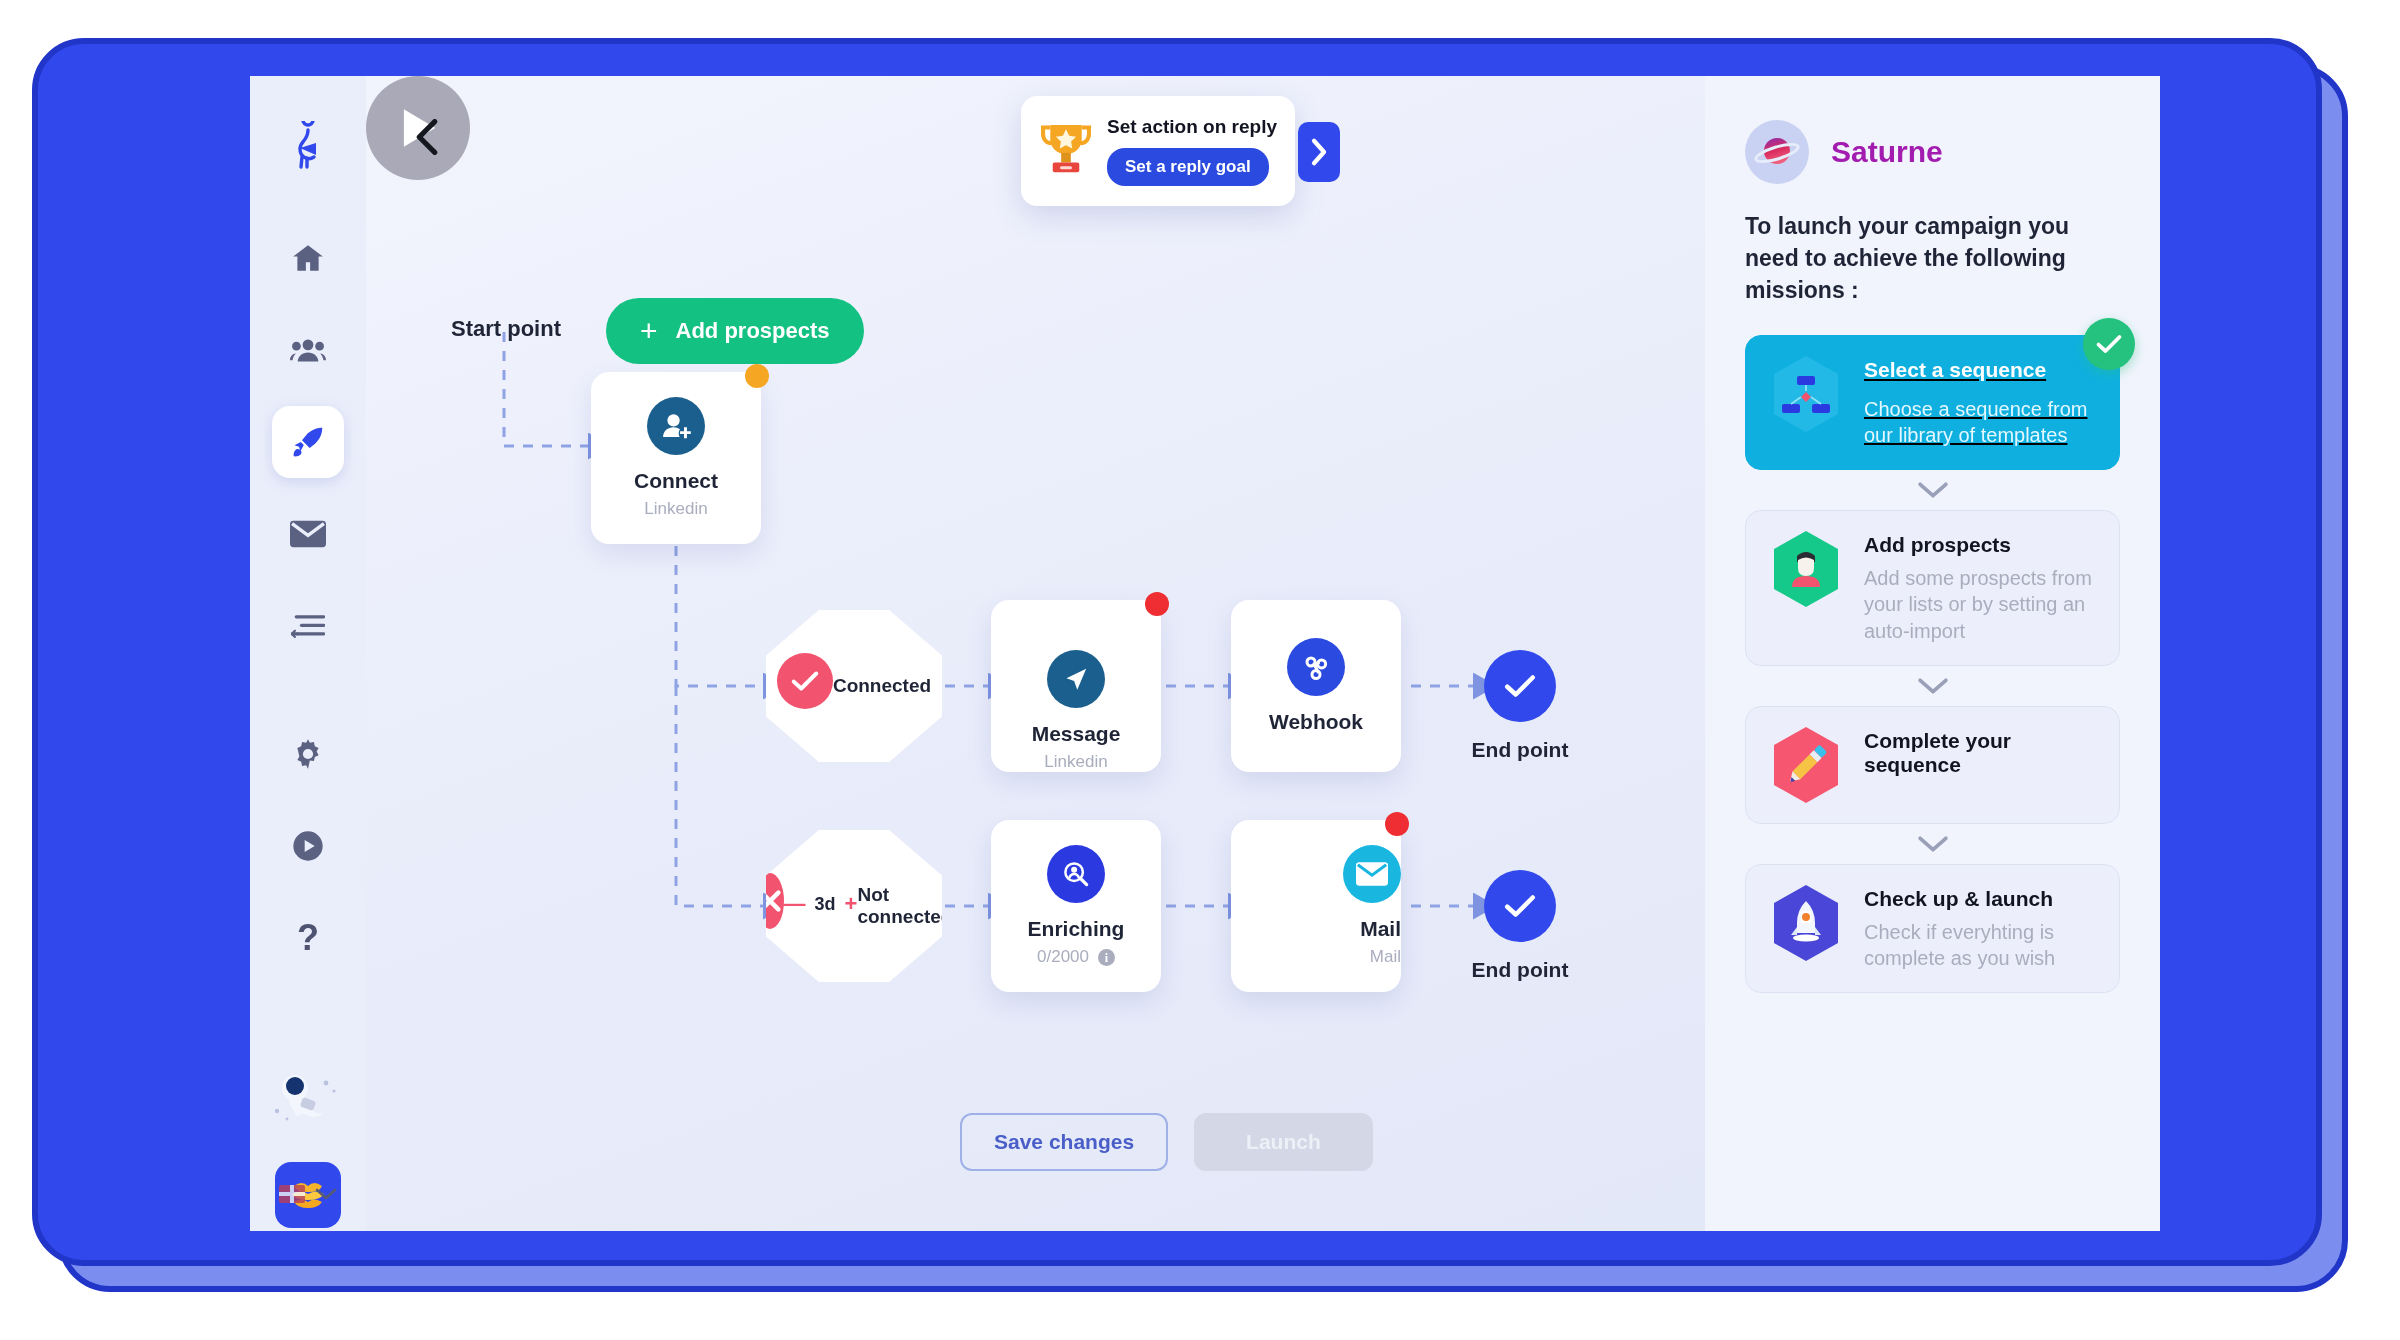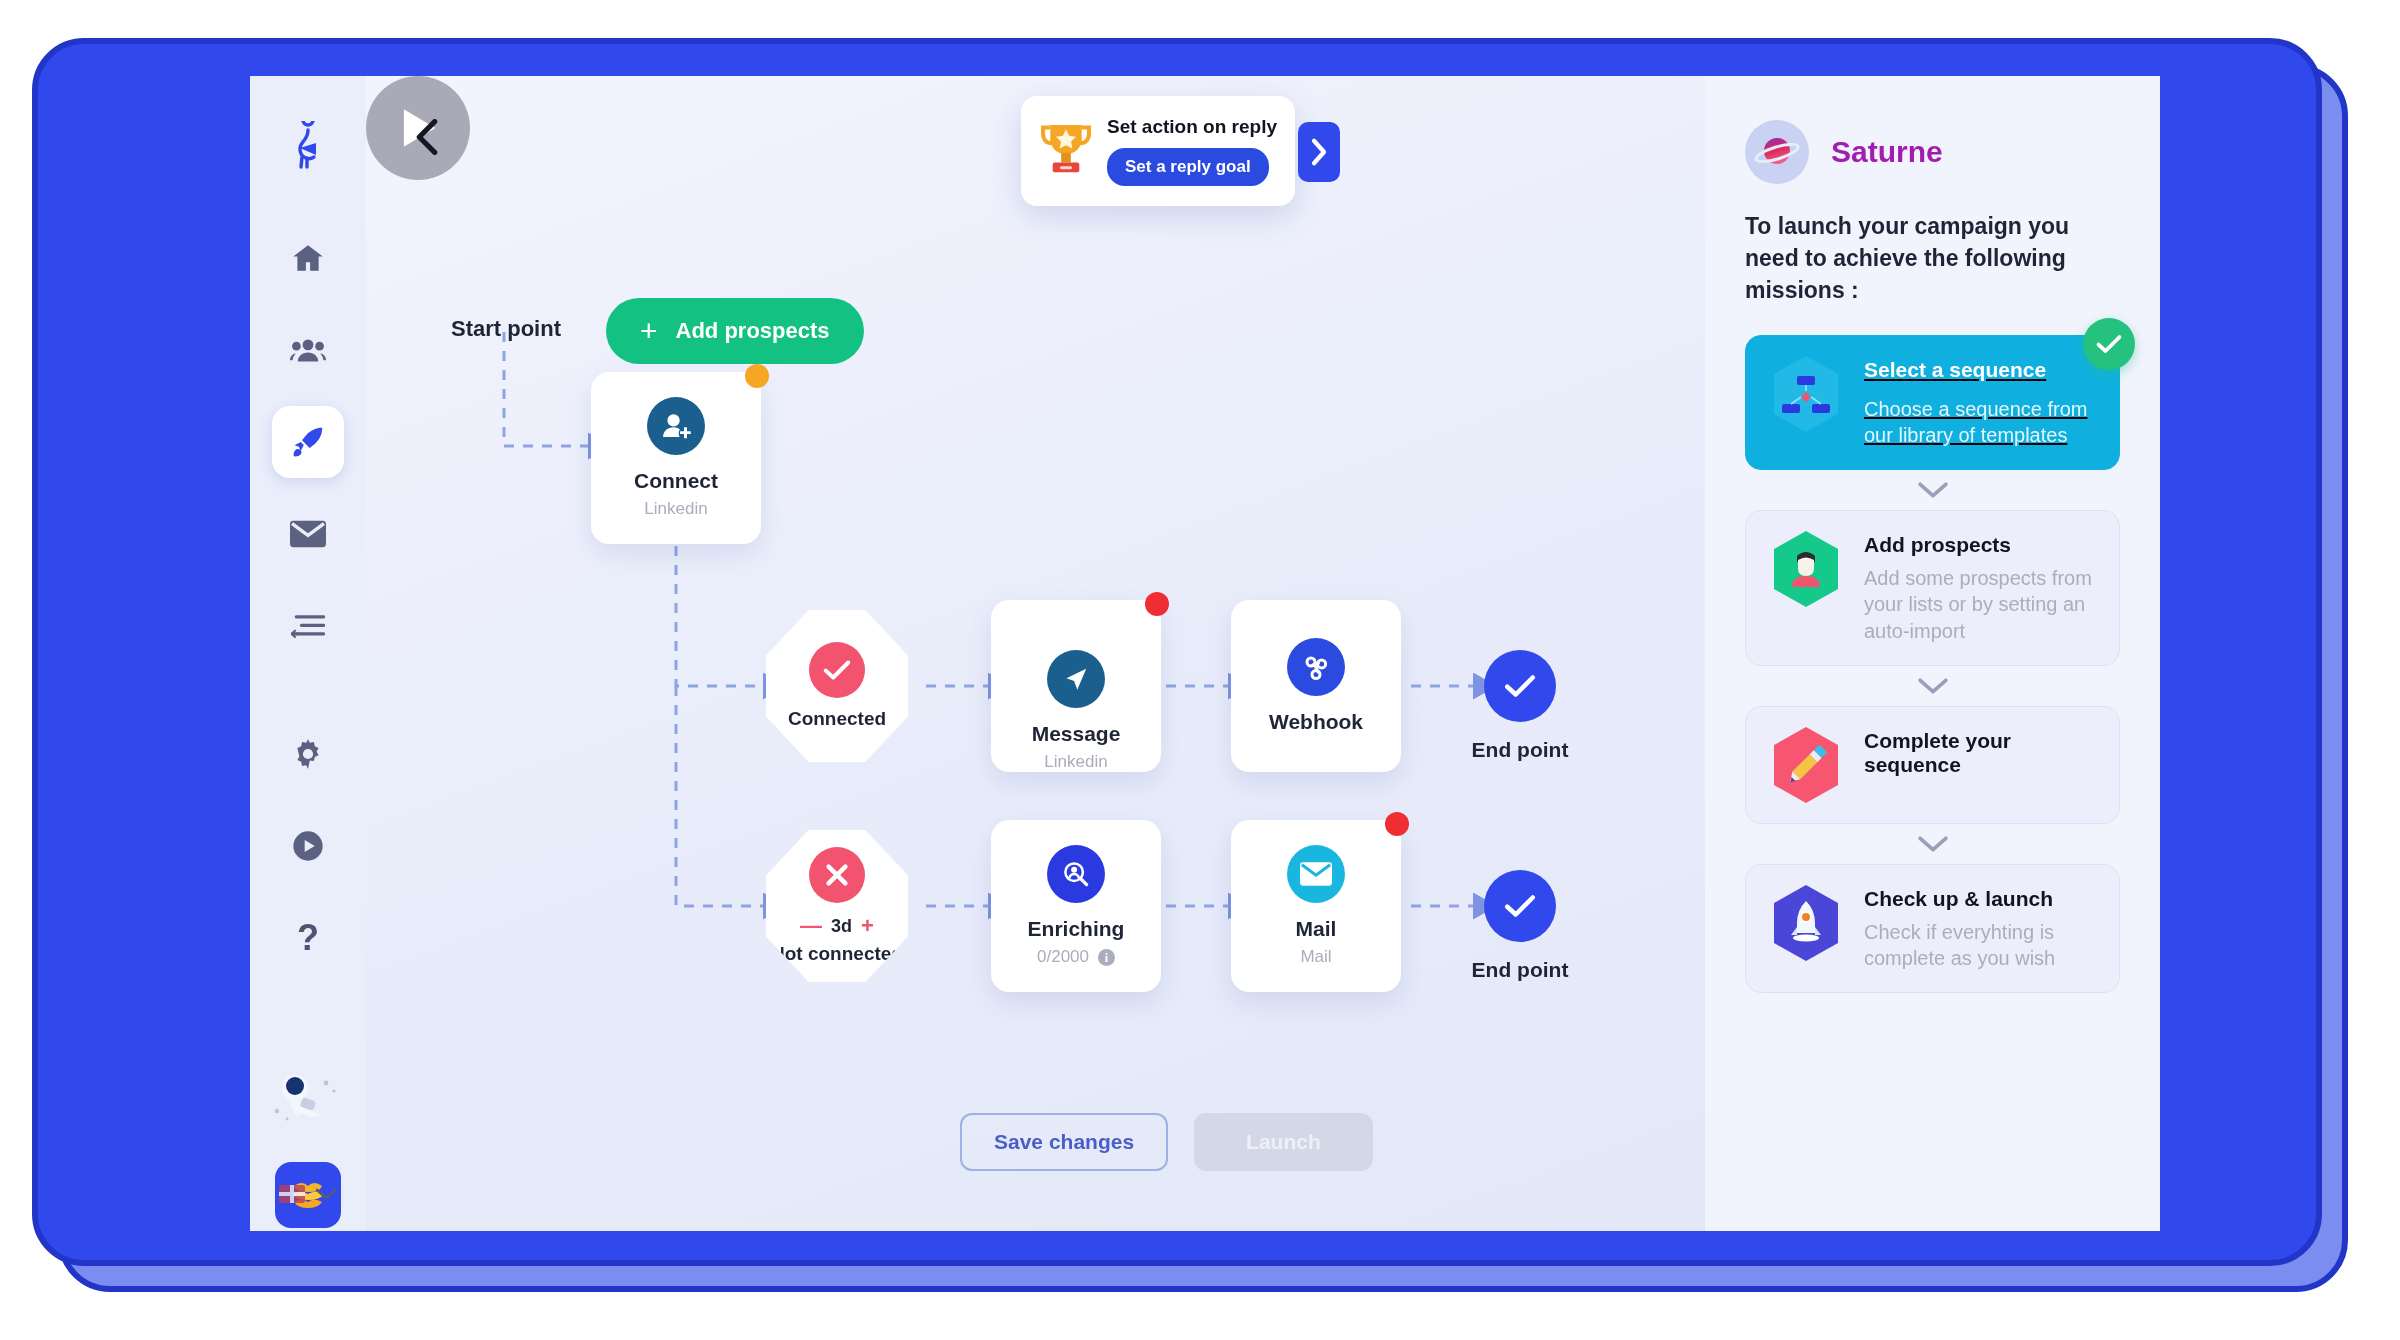--- a/index.html
+++ b/index.html
@@ -137,25 +137,25 @@
   .card-node .node-sub { font-size: 17px; color: #a9adbd; margin-top: 6px; }
   .badge-dot {
     position: absolute; width: 24px; height: 24px; border-radius: 50%;
     top: -8px; right: -8px;
   }
   .badge-orange { background: #f5a623; }
   .badge-red { background: #ee2e33; }
 
   .oct-node {
     position: absolute;
-    width: 142px; height: 152px;
+    width: 176px; height: 152px;
     background: #ffffff;
     clip-path: polygon(30% 0,70% 0,100% 30%,100% 70%,70% 100%,30% 100%,0 70%,0 30%);
     filter: drop-shadow(0 8px 18px rgba(60,80,160,.14));
-    display:flex; flex-direction: column; align-items:center; justify-content:center;
+    display:flex; flex-direction: row; align-items:center; justify-content:center;
     cursor: pointer;
   }
   .oct-node .oct-icon {
     width: 56px; height: 56px; border-radius: 50%;
     background: #f2546f;
     display:flex; align-items:center; justify-content:center;
     margin-bottom: 10px;
   }
   .oct-node .oct-title { font-size: 19px; font-weight: 700; color: #1f2537; }
   .delay-row {
@@ -500,21 +500,21 @@
       <div class="node-title">Enriching</div>
       <div class="node-sub" style="display:flex;align-items:center;gap:9px;">
         <span>0/2000</span>
         <svg width="17" height="17" viewBox="0 0 14 14">
           <circle cx="7" cy="7" r="7" fill="#a9adbd"></circle>
           <text x="7" y="10.5" font-family="Liberation Serif, serif" font-size="10" font-weight="700" fill="#fff" text-anchor="middle">i</text>
         </svg>
       </div>
     </div>
 
-    <div class="card-node" style="left:865px; top:744px;">
+    <div class="card-node" style="left:865px; top:744px;align-items:flex-end;">
       <span class="badge-dot badge-red"></span>
       <div class="node-icon" style="background:#19b6e0;">
         <svg width="32" height="26" viewBox="0 0 26 19" fill="#fff">
           <rect x="0" y="0" width="26" height="19" rx="2.5"></rect>
           <path d="M1.5 2 L13 10.5 L24.5 2" fill="none" stroke="#19b6e0" stroke-width="2.4"></path>
         </svg>
       </div>
       <div class="node-title">Mail</div>
       <div class="node-sub">Mail</div>
     </div>

